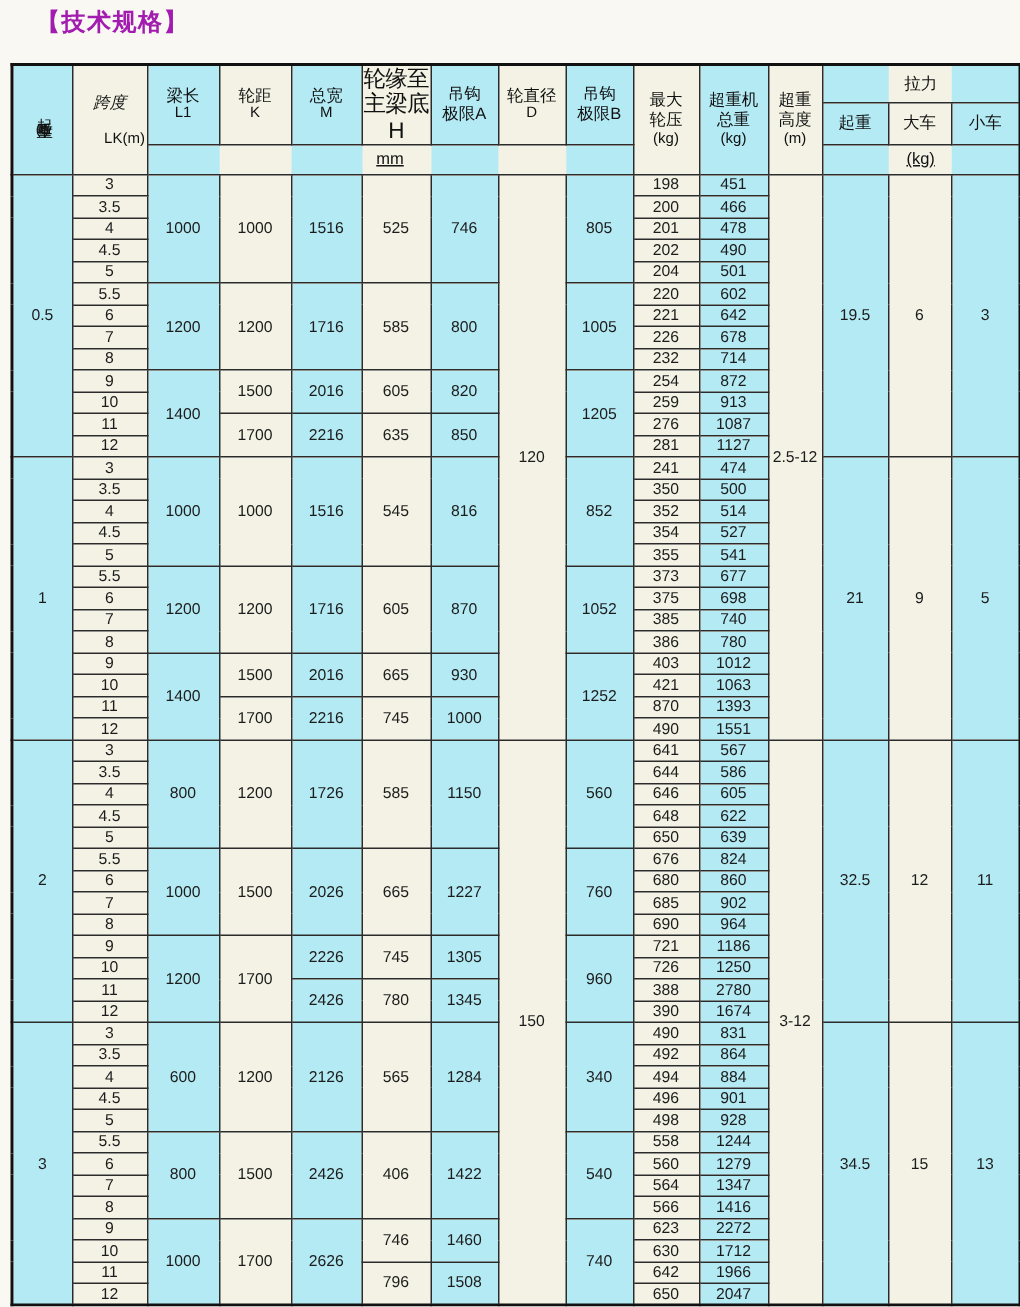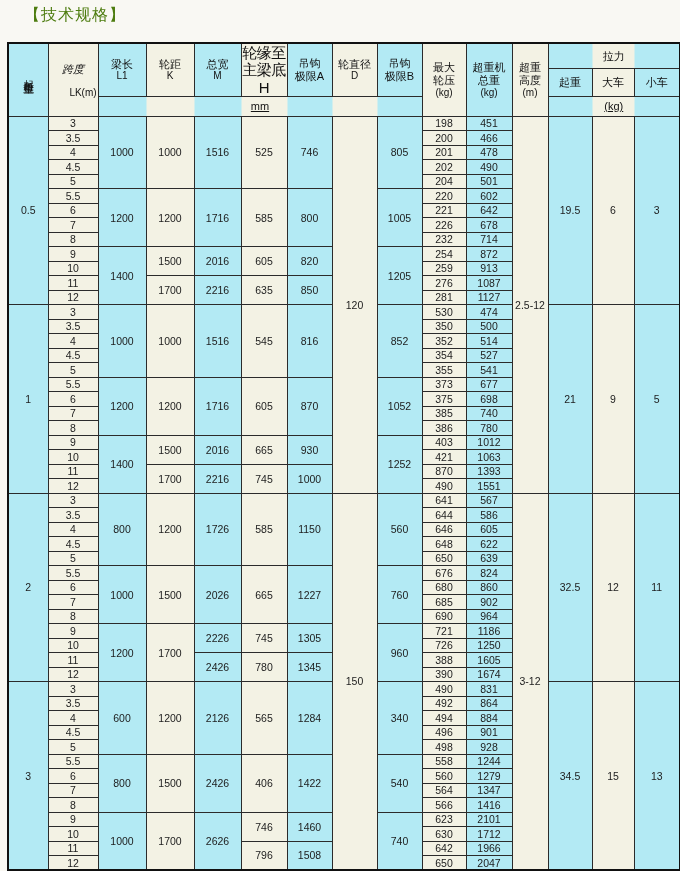--- a/index.html
+++ b/index.html
@@ -13,23 +13,23 @@
     background:#f9f8f3;
     font-family:"Liberation Sans","DejaVu Sans",sans-serif;
     color:#141414;
     position:relative;
     overflow:hidden;
   }
   .page-title{
     position:absolute;
     left:24px;top:5px;
     font-size:16px;
-    font-weight:normal;
+    font-weight:bold;
     letter-spacing:1px;
-    color:#4d7c0f;
+    color:#a21caf;
   }
   table.spec{
     position:absolute;
     left:7px;top:42px;
     width:666px;
     border-collapse:collapse;
     table-layout:fixed;
     border:2px solid #111;
   }
   table.spec td{
@@ -262,21 +262,21 @@
       </tr>
       <tr class="body-row">
         <td class="cy num" rowspan="13">1</td>
         <td class="cr num">3</td>
         <td class="cy num" rowspan="5">1000</td>
         <td class="cr num" rowspan="5">1000</td>
         <td class="cy num" rowspan="5">1516</td>
         <td class="cr num" rowspan="5">545</td>
         <td class="cy num" rowspan="5">816</td>
         <td class="cy num" rowspan="5">852</td>
-        <td class="cr num">530</td>
+        <td class="cr num">241</td>
         <td class="cy num">474</td>
         <td class="cy num" rowspan="13">21</td>
         <td class="cr num" rowspan="13">9</td>
         <td class="cy num" rowspan="13">5</td>
       </tr>
       <tr class="body-row">
         <td class="cr num">3.5</td>
         <td class="cr num">350</td>
         <td class="cy num">500</td>
       </tr>
@@ -429,21 +429,21 @@
         <td class="cr num">10</td>
         <td class="cr num">726</td>
         <td class="cy num">1250</td>
       </tr>
       <tr class="body-row">
         <td class="cr num">11</td>
         <td class="cy num" rowspan="2">2426</td>
         <td class="cr num" rowspan="2">780</td>
         <td class="cy num" rowspan="2">1345</td>
         <td class="cr num">388</td>
-        <td class="cy num">1605</td>
+        <td class="cy num">2780</td>
       </tr>
       <tr class="body-row">
         <td class="cr num">12</td>
         <td class="cr num">390</td>
         <td class="cy num">1674</td>
       </tr>
       <tr class="body-row">
         <td class="cy num" rowspan="13">3</td>
         <td class="cr num">3</td>
         <td class="cy num" rowspan="5">600</td>
@@ -506,21 +506,21 @@
       </tr>
       <tr class="body-row">
         <td class="cr num">9</td>
         <td class="cy num" rowspan="4">1000</td>
         <td class="cr num" rowspan="4">1700</td>
         <td class="cy num" rowspan="4">2626</td>
         <td class="cr num" rowspan="2">746</td>
         <td class="cy num" rowspan="2">1460</td>
         <td class="cy num" rowspan="4">740</td>
         <td class="cr num">623</td>
-        <td class="cy num">2101</td>
+        <td class="cy num">2272</td>
       </tr>
       <tr class="body-row">
         <td class="cr num">10</td>
         <td class="cr num">630</td>
         <td class="cy num">1712</td>
       </tr>
       <tr class="body-row">
         <td class="cr num">11</td>
         <td class="cr num" rowspan="2">796</td>
         <td class="cy num" rowspan="2">1508</td>

